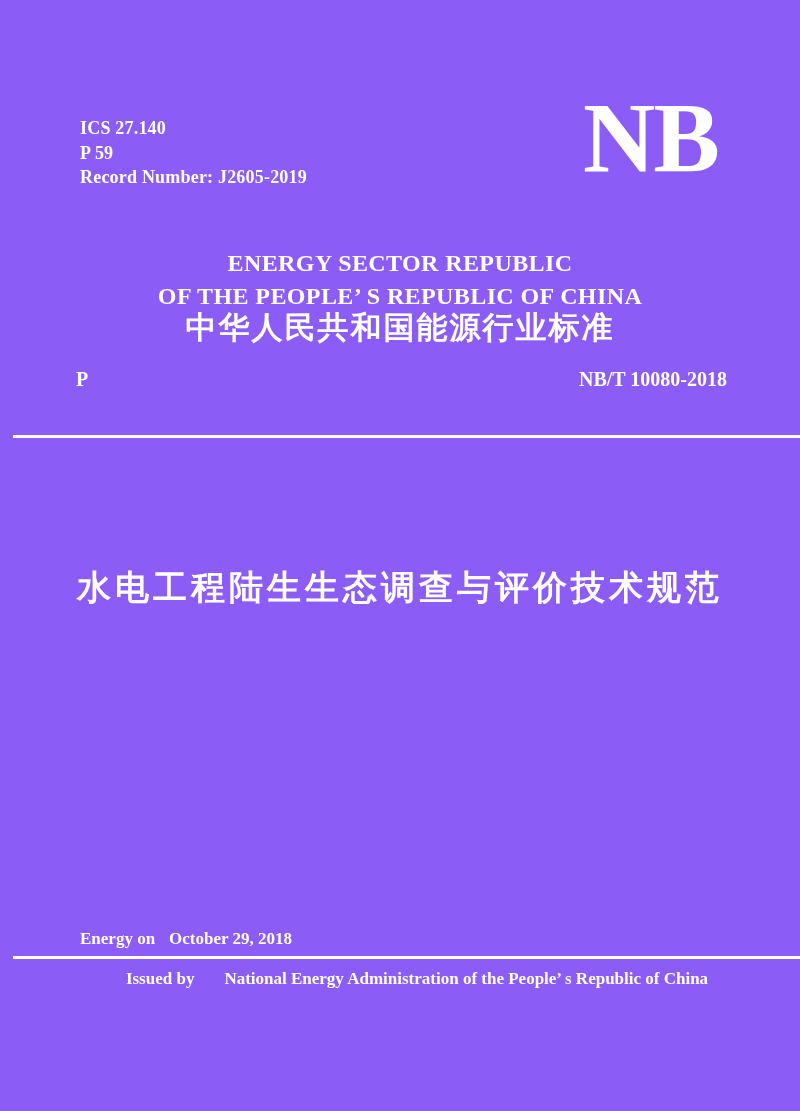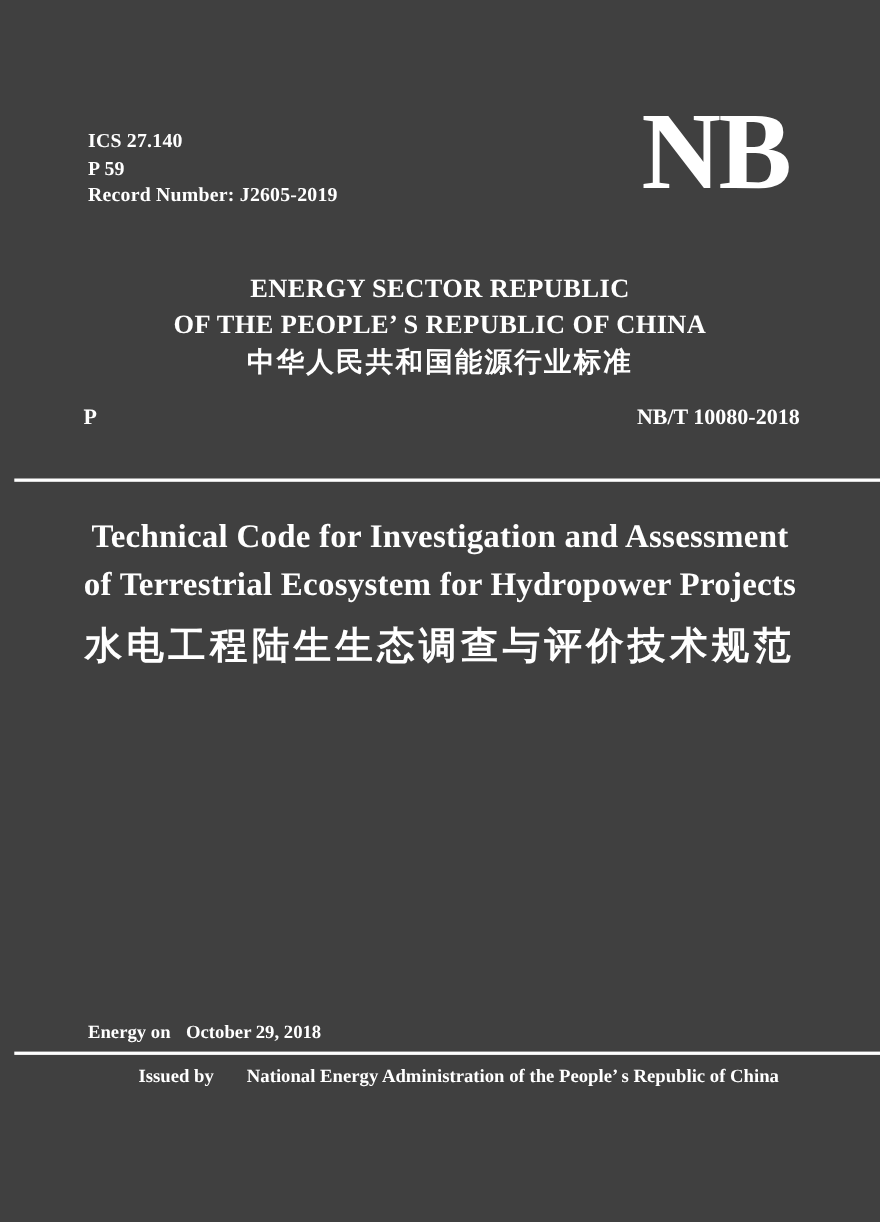--- a/index.html
+++ b/index.html
@@ -1,21 +1,21 @@
 <!DOCTYPE html>
 <html><head>
 <meta charset="utf-8">
 <style>
   html,body{margin:0;padding:0;}
   body{background:#222;}
   .page{
     position:relative;
     width:800px;height:1111px;
     margin:0 auto;
-    background:#404040;
+    background:#8b5cf6;
     color:#ffffff;
     font-family:"Liberation Serif","DejaVu Serif",serif;
     font-weight:bold;
     overflow:hidden;
   }
   
   .meta{
     position:absolute;left:80px;top:116px;
     font-size:18px;line-height:24.5px;
     letter-spacing:.2px;
@@ -29,23 +29,23 @@
     letter-spacing:-2px;
   }
   
   .std-heading{
     position:absolute;left:0;right:0;top:247px;
     text-align:center;
     font-size:24px;line-height:33px;
     letter-spacing:.4px;
   }
   .std-heading .cn{
-    font-size:25px;
+    font-size:31px;
     letter-spacing:2px;
-    font-family:Liberation Sans, sans-serif;
+    font-family:Liberation Mono, monospace;
   }
   
   .designation{
     position:absolute;left:76px;right:73px;top:364px;
     display:flex;justify-content:space-between;align-items:baseline;
     font-size:20px;line-height:30px;
   }
   
   .rule{
     position:absolute;right:0;height:3px;background:#ffffff;
@@ -100,24 +100,20 @@
     <div class="cn">中华人民共和国能源行业标准</div>
   </div>
 
   <div class="designation">
     <span>P</span>
     <span>NB/T 10080-2018</span>
   </div>
 
   <div class="rule rule1"></div>
 
-  <div class="title-en">
-    <div>Technical Code for Investigation and Assessment</div>
-    <div>of Terrestrial Ecosystem for Hydropower Projects</div>
-  </div>
 
   <div class="title-cn">水电工程陆生生态调查与评价技术规范</div>
 
   <div class="issue-row">
     <div class="issued">
       <span>Energy on</span><span class="gap"></span><span>October 29, 2018</span>
     </div>
   </div>
 
   <div class="rule rule2"></div>

